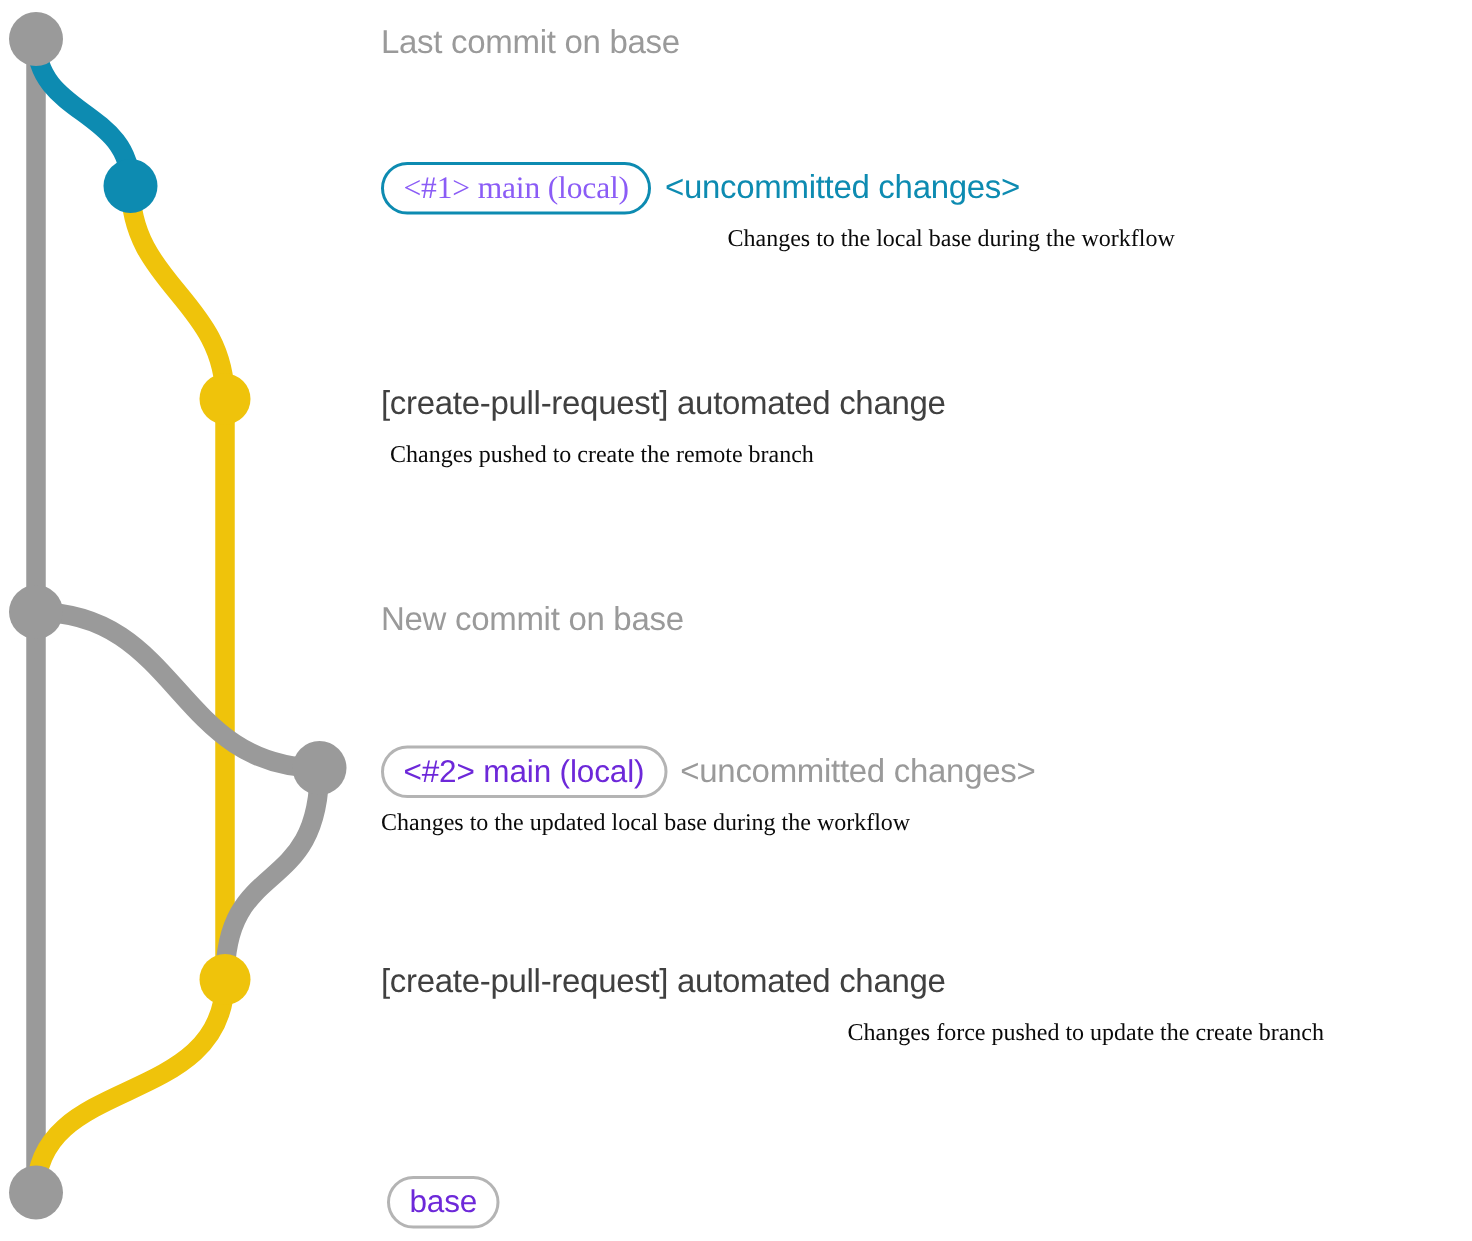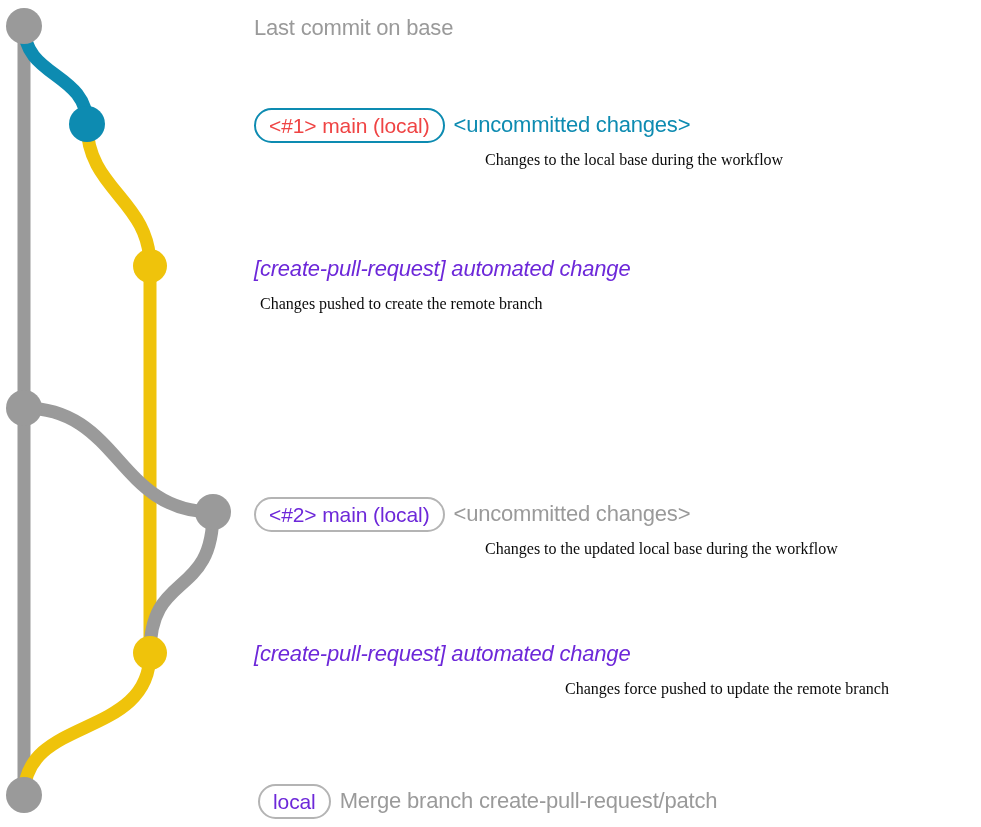--- a/index.html
+++ b/index.html
@@ -57,33 +57,33 @@
     padding: 0 13px;
     border: 2px solid #9a9a9a;
     border-radius: 18px;
     color: #9a9a9a;
     font-size: 21px;
     line-height: 1;
     letter-spacing: -0.1px;
     white-space: nowrap;
     background: #ffffff;
   }
-  .badge.blue   { border-color: #0d8bb1; color: #ef4444; }
+  .badge.blue   { border-color: #0d8bb1; color: #8b5cf6; font-family: Liberation Serif, serif; }
   .badge.yellow { border-color: #efc30b; color: #efc30b; }
   .badge.gray   { border-color: #b4b4b4; color: #6d28d9; }
 
   
   .subject {
     font-size: 22px;
     line-height: 1;
     letter-spacing: -0.2px;
     white-space: nowrap;
   }
   .subject.blue   { color: #0d8bb1; }
-  .subject.yellow { color: #6d28d9; font-style: italic; }
+  .subject.yellow { color: #404040; }
   .subject.gray   { color: #9a9a9a; }
 
   
   .desc {
     font-family: "Liberation Serif", "DejaVu Serif", serif;
     font-size: 16px;
     line-height: 1;
     color: #0a0a0a;
     white-space: nowrap;
     margin-top: 9px;
@@ -132,36 +132,40 @@
     <div class="desc" style="margin-left:231px">Changes to the local base during the workflow</div>
   </div>
 
   <div class="row plain" style="top:251px">
     <div class="row-head">
       <span class="subject yellow">[create-pull-request] automated change</span>
     </div>
     <div class="desc" style="margin-left:6px">Changes pushed to create the remote branch</div>
   </div>
 
+  <div class="row plain" style="top:395px">
+    <div class="row-head">
+      <span class="subject gray">New commit on base</span>
+    </div>
+  </div>
 
   <div class="row" style="top:496px">
     <div class="row-head">
       <span class="badge gray">&lt;#2&gt; main (local)</span>
       <span class="subject gray">&lt;uncommitted changes&gt;</span>
     </div>
-    <div class="desc" style="margin-left:231px">Changes to the updated local base during the workflow</div>
+    <div class="desc" style="">Changes to the updated local base during the workflow</div>
   </div>
 
   <div class="row" style="top:636px">
     <div class="row-head">
       <span class="subject yellow">[create-pull-request] automated change</span>
     </div>
-    <div class="desc" style="margin-left:311px">Changes force pushed to update the remote branch</div>
+    <div class="desc" style="margin-left:311px">Changes force pushed to update the create branch</div>
   </div>
 
   <div class="row" style="top:783px;left:258px">
     <div class="row-head">
-      <span class="badge gray">local</span>
-      <span class="subject gray">Merge branch create-pull-request/patch</span>
+      <span class="badge gray">base</span>
     </div>
   </div>
 
 </div>
 
 </body></html>

